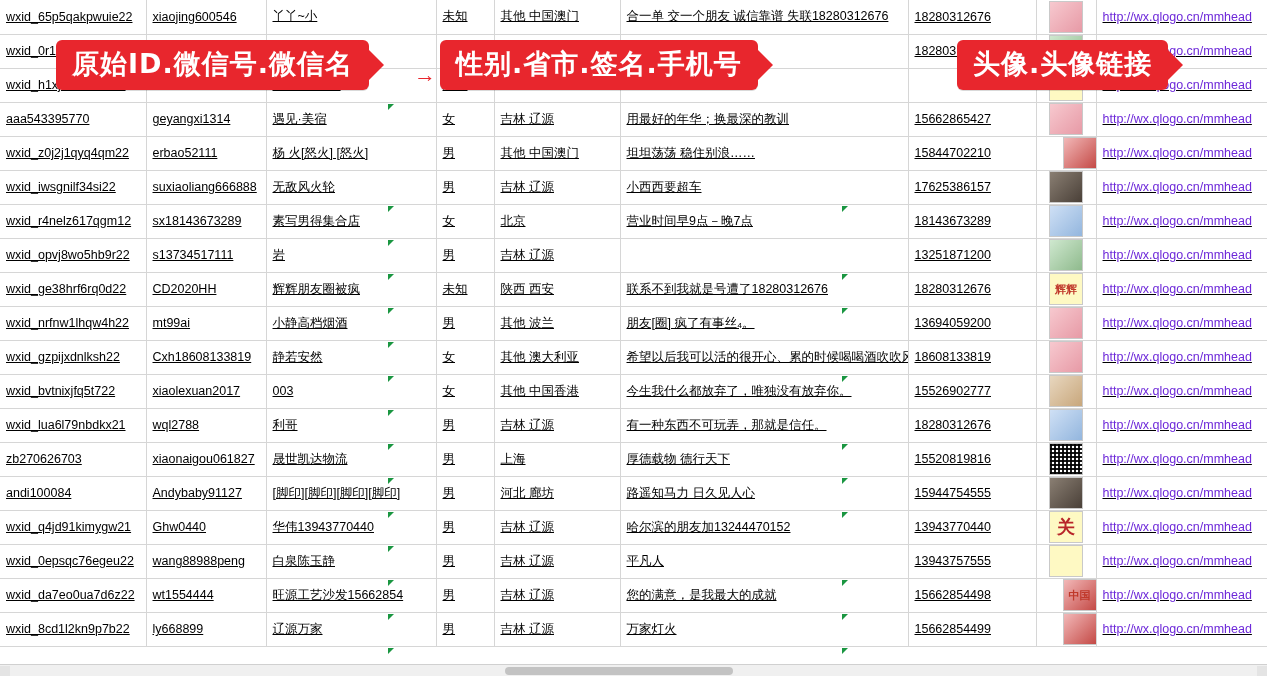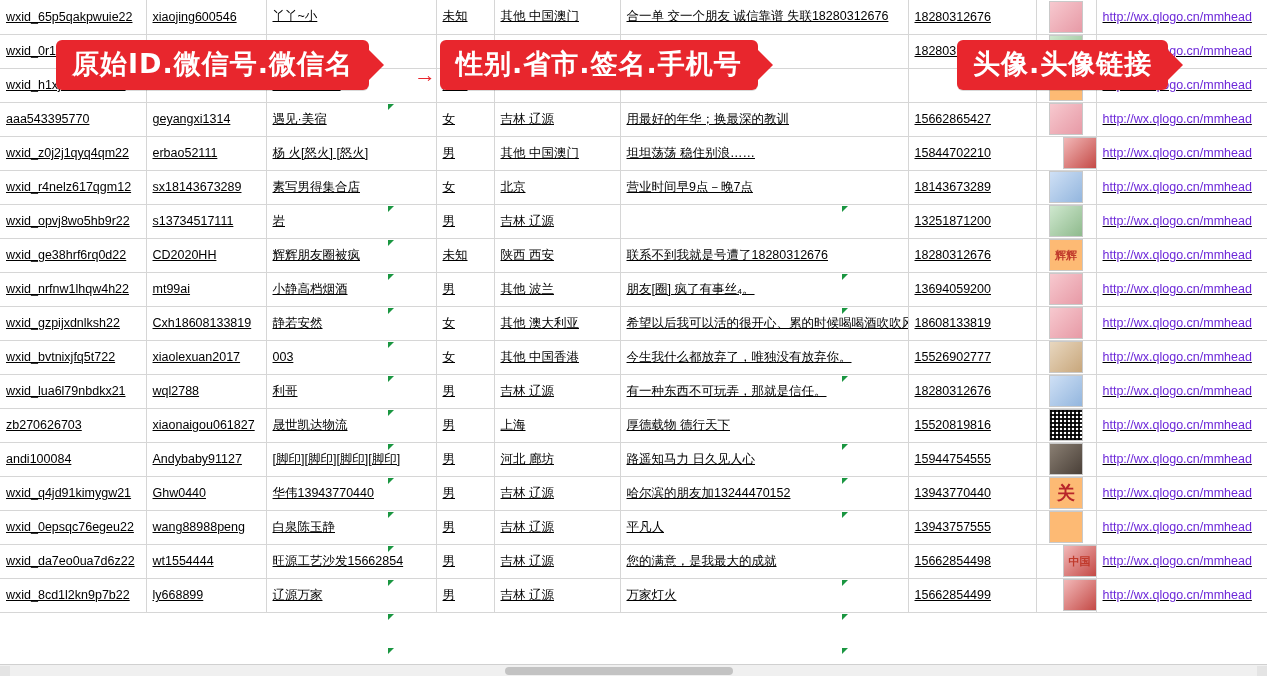--- a/index.html
+++ b/index.html
@@ -51,21 +51,21 @@
     border: 1px solid #c9c9c9;
     background: linear-gradient(135deg,#e9e9e9,#cfcfcf);
     position: relative;
     overflow: hidden;
   }
   .avatar-box.a-pink  { background: linear-gradient(135deg,#f7c9cf,#e79aa6); }
   .avatar-box.a-blue  { background: linear-gradient(135deg,#cfe0f5,#93b6de); }
   .avatar-box.a-green { background: linear-gradient(135deg,#cfe8cf,#8fba8d); }
   .avatar-box.a-dark  { background: linear-gradient(135deg,#8a7f73,#4a4038); }
   .avatar-box.a-red   { background: linear-gradient(135deg,#f2b8b8,#c44a46); margin-left: 20px; }
-  .avatar-box.a-white { background: #fdba74; }
+  .avatar-box.a-white { background: #fef9c3; }
   .avatar-box.a-tan   { background: linear-gradient(135deg,#e8d7bf,#c8a77c); }
   .avatar-box.a-qr    { background:
       repeating-linear-gradient(0deg,#1a1a1a 0 2px,#fff 2px 4px),
       repeating-linear-gradient(90deg,#1a1a1a 0 2px,#fff 2px 4px);
       background-blend-mode: multiply; }
   .avatar-box .glyph {
     position: absolute; inset: 0;
     display: flex; align-items: center; justify-content: center;
     font-size: 18px; color: #b8252a; font-weight: bold;
     font-family: "DejaVu Sans", sans-serif;
@@ -198,20 +198,33 @@
         <tr>
           <td class="c-id">wxid_z0j2j1qyq4qm22</td>
           <td class="c-wxno">erbao52111</td>
           <td class="c-name">杨 火[怒火] [怒火]</td>
           <td class="c-sex">男</td>
           <td class="c-region">其他 中国澳门</td>
           <td class="c-sign">坦坦荡荡 稳住别浪……</td>
           <td class="c-phone">15844702210</td>
           <td class="c-avatar">
             <div class="avatar-box a-red"></div>
+          </td>
+          <td class="c-link"><span class="link-text">http://wx.qlogo.cn/mmhead</span></td>
+        </tr>
+        <tr>
+          <td class="c-id">wxid_iwsgnilf34si22</td>
+          <td class="c-wxno">suxiaoliang666888</td>
+          <td class="c-name">无敌风火轮</td>
+          <td class="c-sex">男</td>
+          <td class="c-region">吉林 辽源</td>
+          <td class="c-sign">小西西要超车</td>
+          <td class="c-phone">17625386157</td>
+          <td class="c-avatar">
+            <div class="avatar-box a-dark"></div>
           </td>
           <td class="c-link"><span class="link-text">http://wx.qlogo.cn/mmhead</span></td>
         </tr>
         <tr>
           <td class="c-id">wxid_r4nelz617qgm12</td>
           <td class="c-wxno">sx18143673289</td>
           <td class="c-name">素写男得集合店</td>
           <td class="c-sex">女</td>
           <td class="c-region">北京</td>
           <td class="c-sign">营业时间早9点－晚7点</td>

